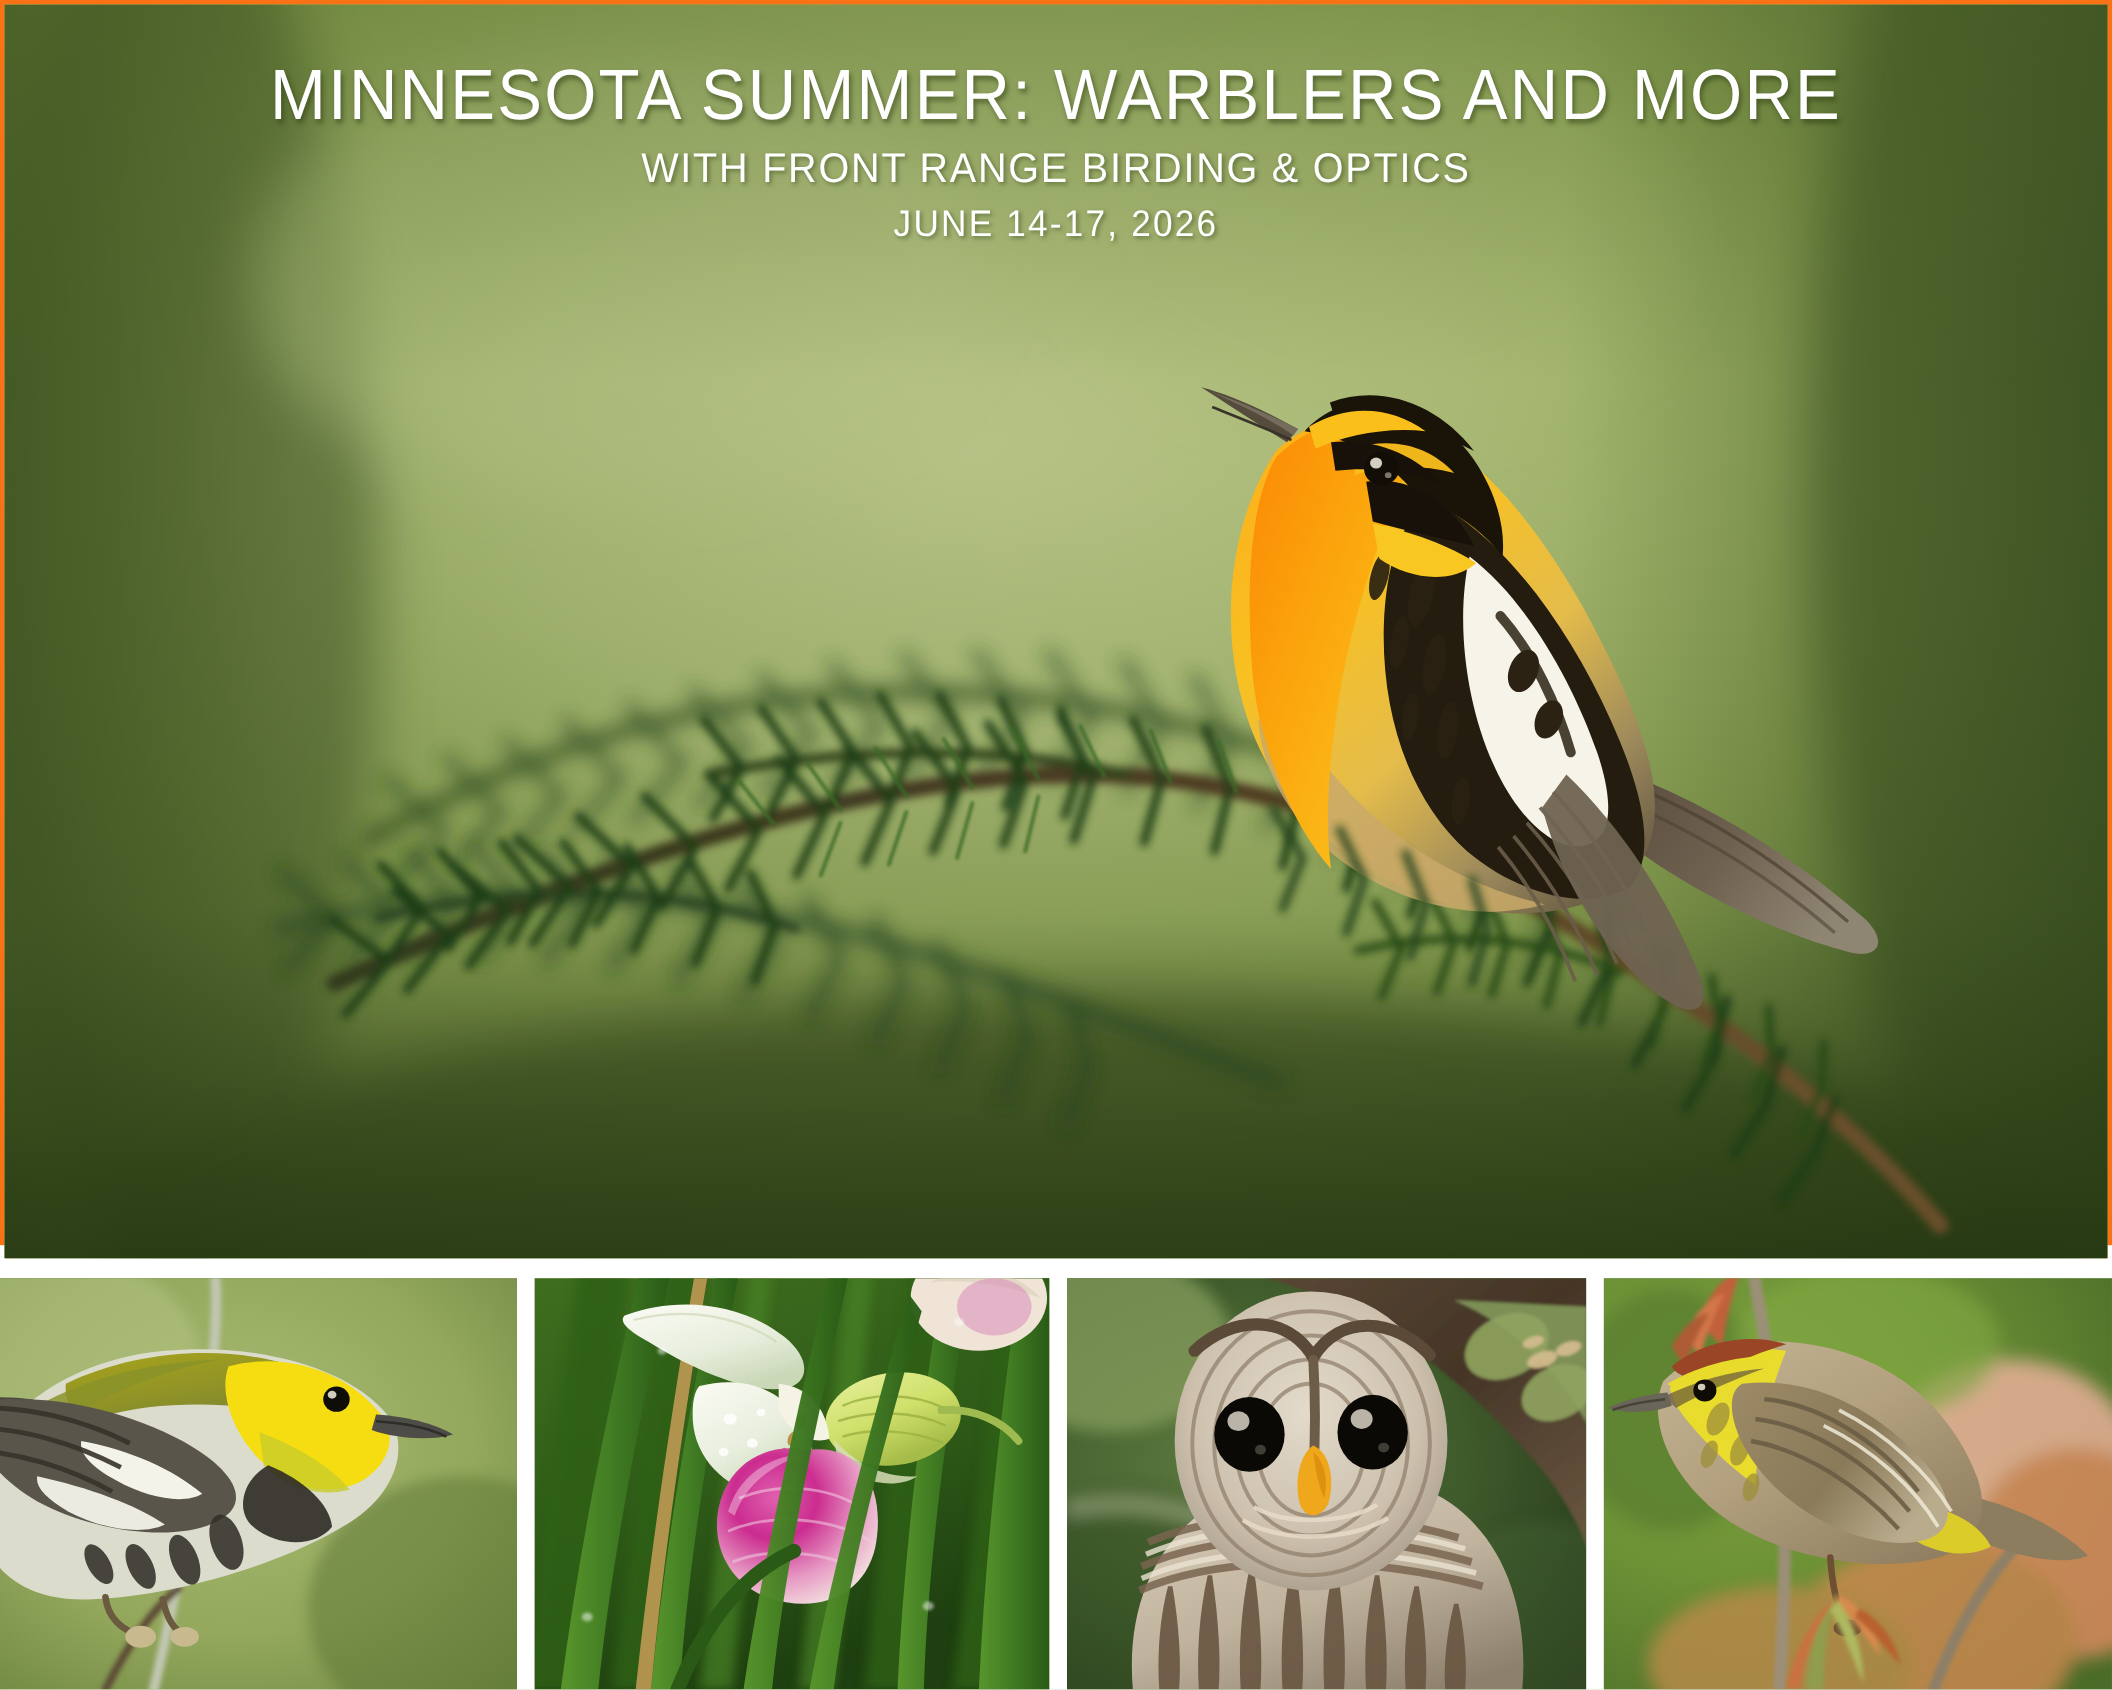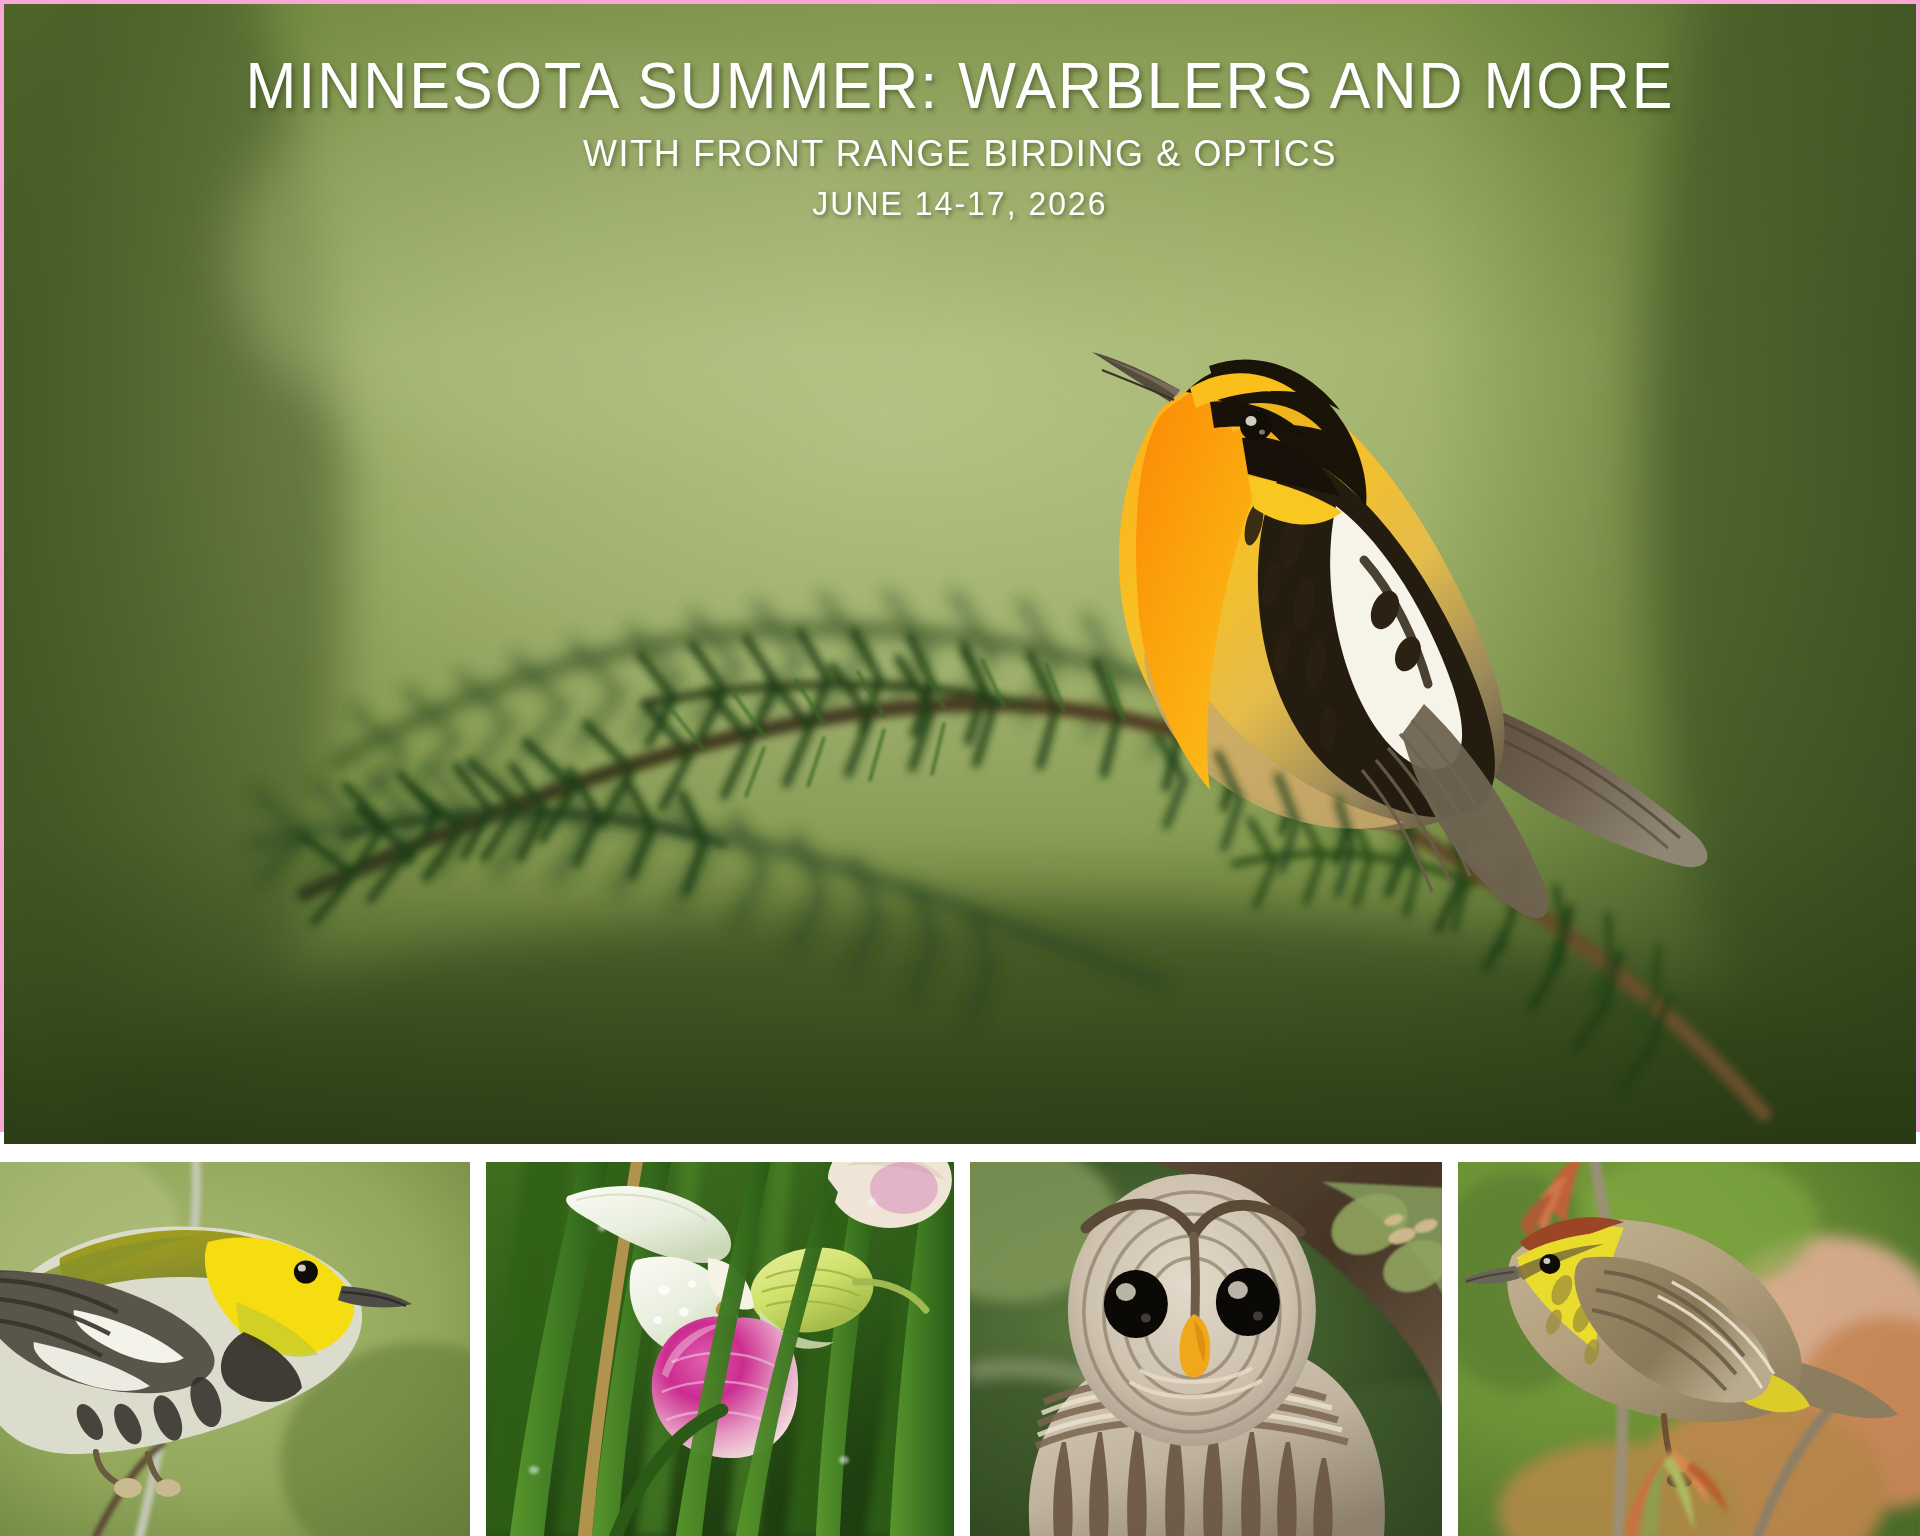--- a/index.html
+++ b/index.html
@@ -9,21 +9,21 @@
     height: 1536px;
     overflow: hidden;
     background: #ffffff;
     font-family: "Liberation Sans", sans-serif;
   }
 
   #poster {
     position: relative;
     width: 1920px;
     height: 1132px;
-    background: #f9a8d4;
+    background: #f97316;
   }
 
   
   .hero {
     position: absolute;
     left: 4px; top: 4px;
     width: 1912px; height: 1140px;
     overflow: hidden;
     background: #8ca455;
   }

